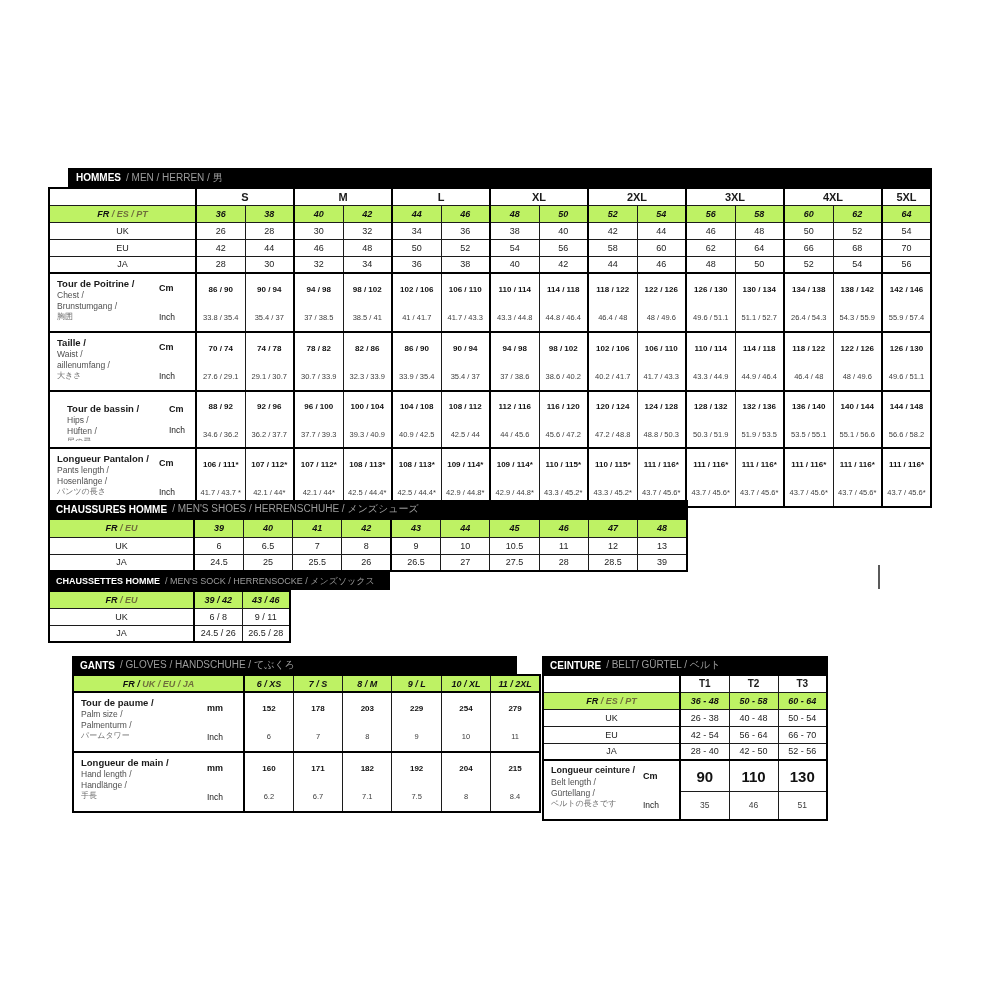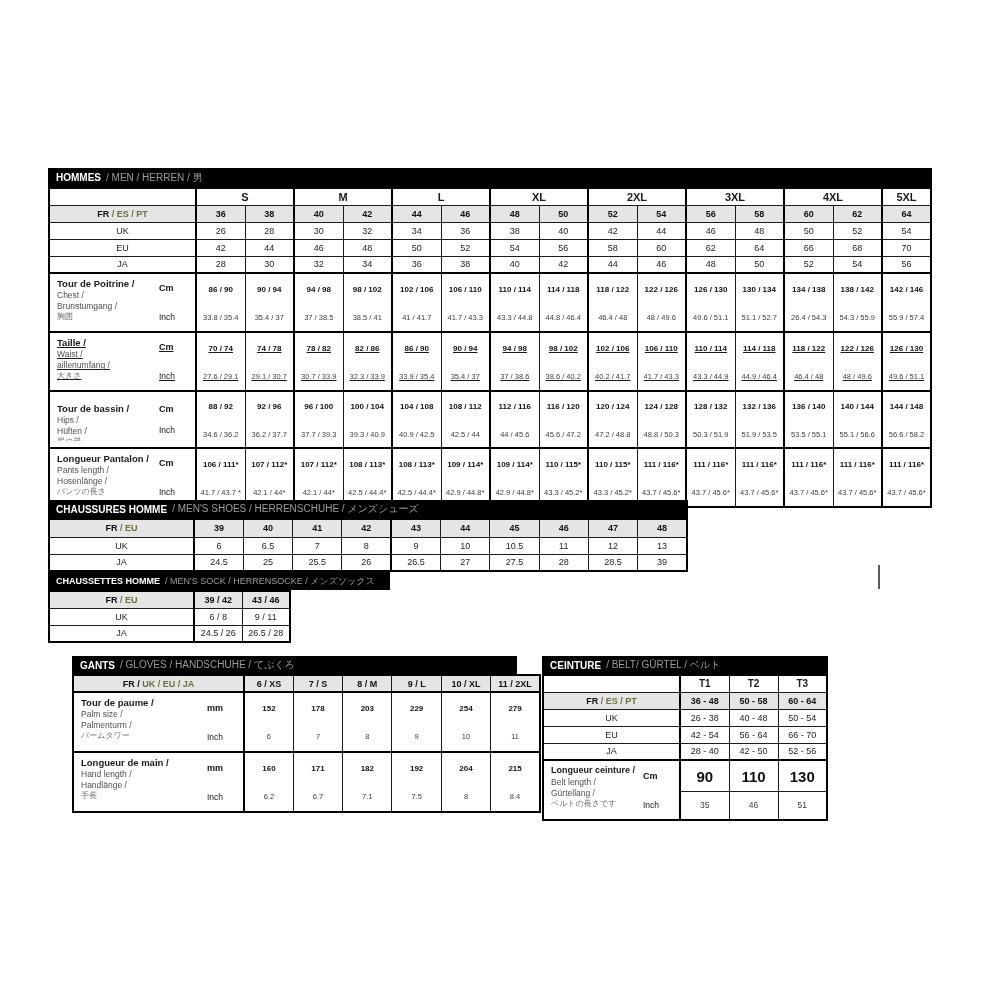--- a/index.html
+++ b/index.html
@@ -1,28 +1,28 @@
 <!DOCTYPE html>
 <html><head>
 <meta charset="utf-8">
 <style>
   html,body{margin:0;padding:0;background:#fff;}
   .sheet{position:relative;width:1005px;height:1005px;background:#fff;overflow:hidden;
          font-family:"Liberation Sans","DejaVu Sans",sans-serif;color:#1a1a1a;}
   .sect{position:absolute;box-sizing:border-box;}
   .titlebar{background:#000;color:#fff;display:flex;align-items:center;padding-left:8px;
             font-size:10px;white-space:nowrap;overflow:hidden;box-sizing:border-box;}
-  .h19{height:19px;} .h18{height:18px;}
+  .h19{height:19px;margin-left:20px;} .h18{height:18px;}
   .tp{font-weight:bold;color:#ffffff;}
   .trest{color:#9c9c9c;margin-left:5px;font-weight:normal;}
   table.tbl{border-collapse:collapse;table-layout:fixed;background:#fff;border:2px solid #000;}
   table.tbl td{border:1px solid #1c1c1c;padding:0;text-align:center;vertical-align:middle;
                font-size:9px;color:#1a1a1a;overflow:hidden;white-space:nowrap;box-sizing:border-box;}
   td.lab{text-align:left;padding-left:7px;border-right:2px solid #000 !important;font-size:9.5px;}
-  tr.yrow td{background:#e5e5e5;font-weight:bold;font-size:9px;color:#111;}
+  tr.yrow td{background:#bef264;font-weight:bold;font-size:9px;color:#111;font-style:italic;}
   .lp{font-weight:bold;color:#111;}
   .lrest{color:#6f6f3c;font-weight:bold;}
   tr.grow td{font-weight:bold;font-size:11px;}
   tr.idr td{font-size:9px;color:#222;}
   
   .men tr.r15 td:nth-of-type(2n+4){border-left:2px solid #000;}
   .men tr.grow td:nth-of-type(n+3){border-left:2px solid #000;}
   .shoes-t td:nth-of-type(6){border-left:2px solid #000;}
   tr.mrow td{border-top:2px solid #000;}
   td.mlab{padding-left:0;}
@@ -255,21 +255,21 @@
               <div class="mtop">138 / 142</div>
               <div class="mbot">54.3 / 55.9</div>
             </td>
 
             <td>
               <div class="mtop">142 / 146</div>
               <div class="mbot">55.9 / 57.4</div>
             </td>
           </tr>
 
-        <tr class="mrow r15" style="height:57px;text-decoration:underline;">
+        <tr class="mrow r15" style="height:57px;">
           <td class="lab mlab">
             <div class="mlwrap" style="height:57px;">
               <div class="mltext">
                 <div class="ml0">Taille /</div>
                 <div class="mlsub">Waist /</div>
                 <div class="mlsub">aillenumfang /</div>
                 <div class="mlsub mlja">大きさ</div>
               </div>
               <div class="mlunits">
                 <div class="u-top">Cm</div>
@@ -349,21 +349,21 @@
             </td>
 
             <td>
               <div class="mtop">126 / 130</div>
               <div class="mbot">49.6 / 51.1</div>
             </td>
           </tr>
 
         <tr class="mrow r15" style="height:57px;">
           <td class="lab mlab">
-            <div class="mlwrap" style="height:42px;">
+            <div class="mlwrap" style="height:42px;padding-left:10px;">
               <div class="mltext">
                 <div class="ml0">Tour de bassin /</div>
                 <div class="mlsub">Hips /</div>
                 <div class="mlsub">Hüften /</div>
                 <div class="mlsub mlja">尻の尋</div>
               </div>
               <div class="mlunits">
                 <div class="u-top">Cm</div>
                 <div class="u-bot">Inch</div>
               </div>

